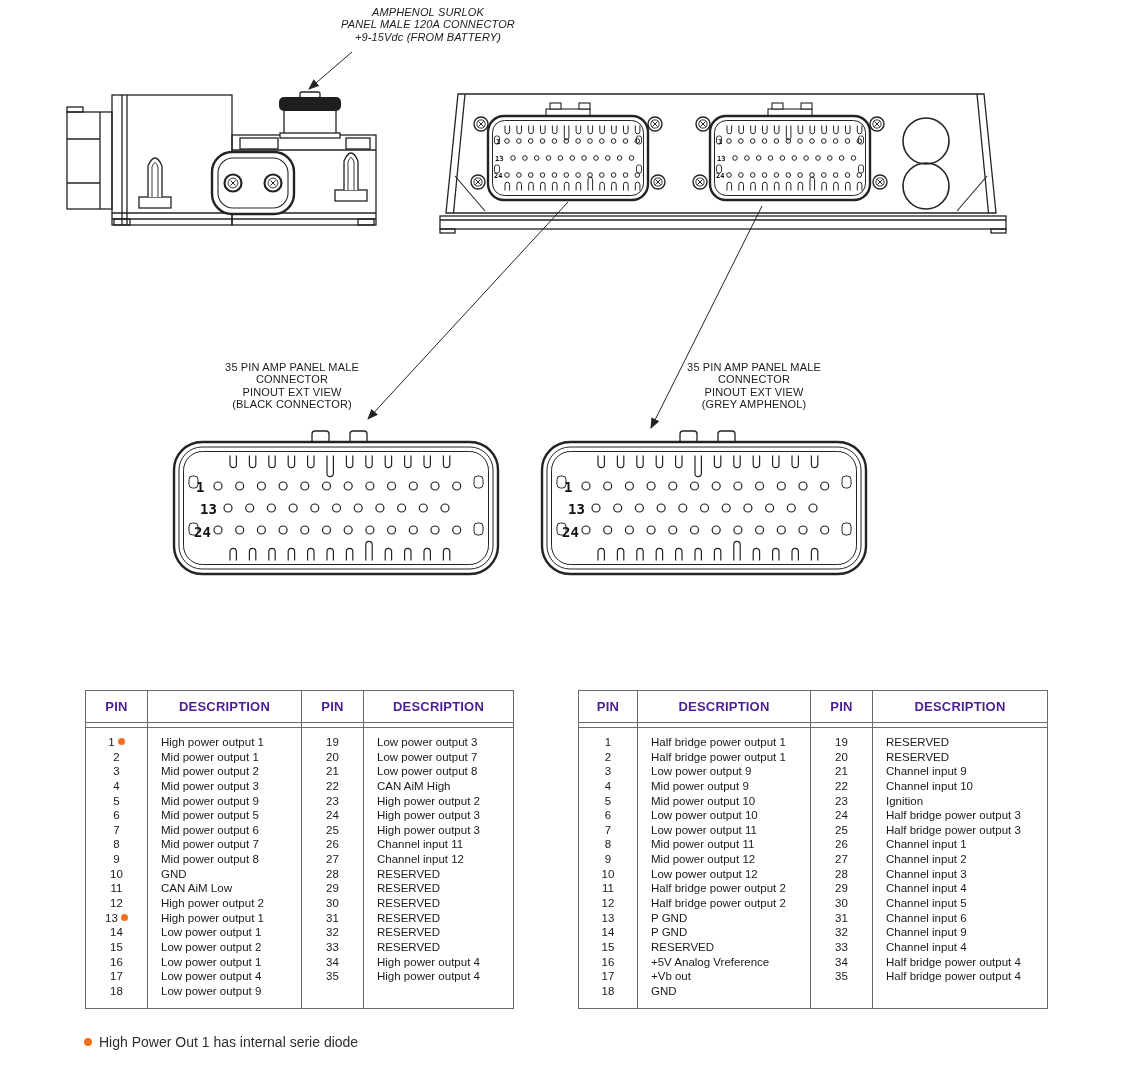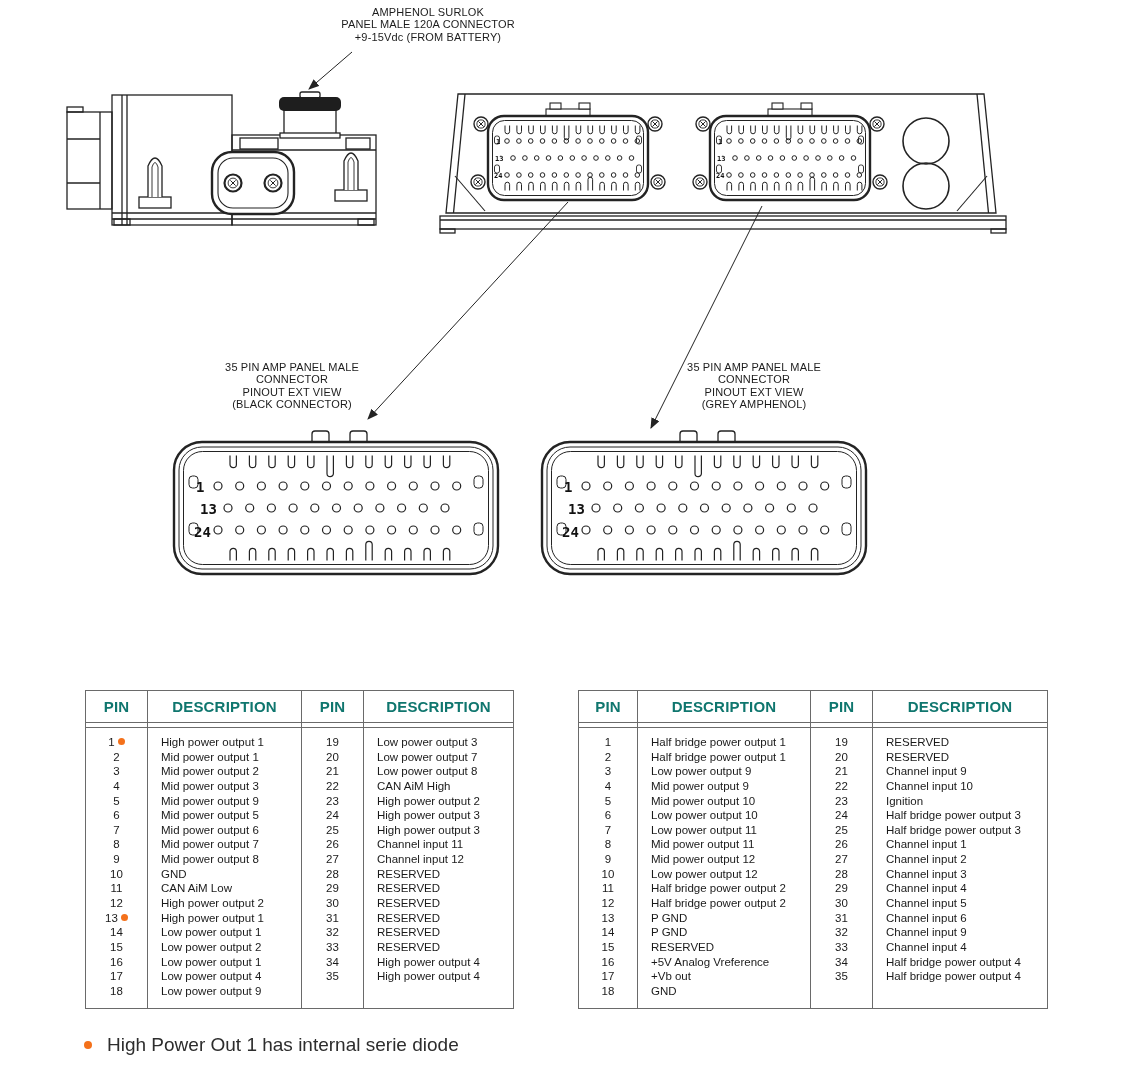--- a/index.html
+++ b/index.html
@@ -7,39 +7,39 @@
         font-family:"Liberation Sans",sans-serif;color:#1a1a1a;}
   .anno{position:absolute;text-align:center;font-size:11px;line-height:12.4px;
         color:#1c1c1c;letter-spacing:.15px;}
   svg.draw{position:absolute;left:0;top:0;}
   
   .pin-table{position:absolute;display:flex;border:1px solid #6a6a6a;background:#fff;
              box-sizing:border-box;}
   .tcol{box-sizing:border-box;}
   .tcol:not(.last){border-right:1px solid #6a6a6a;}
   .th{height:31px;display:flex;align-items:center;justify-content:center;
-      font-weight:bold;font-size:15px;color:#0f766e;letter-spacing:.2px;}
+      font-weight:bold;font-size:13px;color:#4c1d95;letter-spacing:.2px;}
   .sep{height:4px;border-top:1px solid #6a6a6a;border-bottom:1px solid #6a6a6a;}
   .tbody{padding-top:7px;padding-bottom:9px;}
   .trow{height:14.65px;line-height:14.65px;font-size:11.5px;color:#1a1a1a;white-space:nowrap;}
   .pin-cell{text-align:center;}
   .desc-cell{padding-left:13px;}
   .dot{display:inline-block;width:8px;height:8px;border-radius:50%;
        background:var(--accent,#F4711B);vertical-align:middle;}
   .dot.sm{width:7px;height:7px;margin-left:3px;position:relative;top:-1px;}
   
-  .footnote{position:absolute;left:84px;top:1034px;display:flex;align-items:center;gap:15px;
-            font-size:19px;color:#2d2d2d;}
+  .footnote{position:absolute;left:84px;top:1034px;display:flex;align-items:center;gap:7px;
+            font-size:14px;color:#2d2d2d;}
 </style>
 </head>
 <body>
 
 <div class="page">
 
-  <div class="anno" style="left:318px;top:6px;width:220px;">
+  <div class="anno" style="left:318px;top:6px;width:220px;font-style:italic;">
     <div>AMPHENOL SURLOK</div>
     <div>PANEL MALE 120A CONNECTOR</div>
     <div>+9-15Vdc (FROM BATTERY)</div>
   </div>
 
   <div class="anno" style="left:207px;top:361px;width:170px;">
     <div>35 PIN AMP PANEL MALE</div>
     <div>CONNECTOR</div>
     <div>PINOUT EXT VIEW</div>
     <div>(BLACK CONNECTOR)</div>

